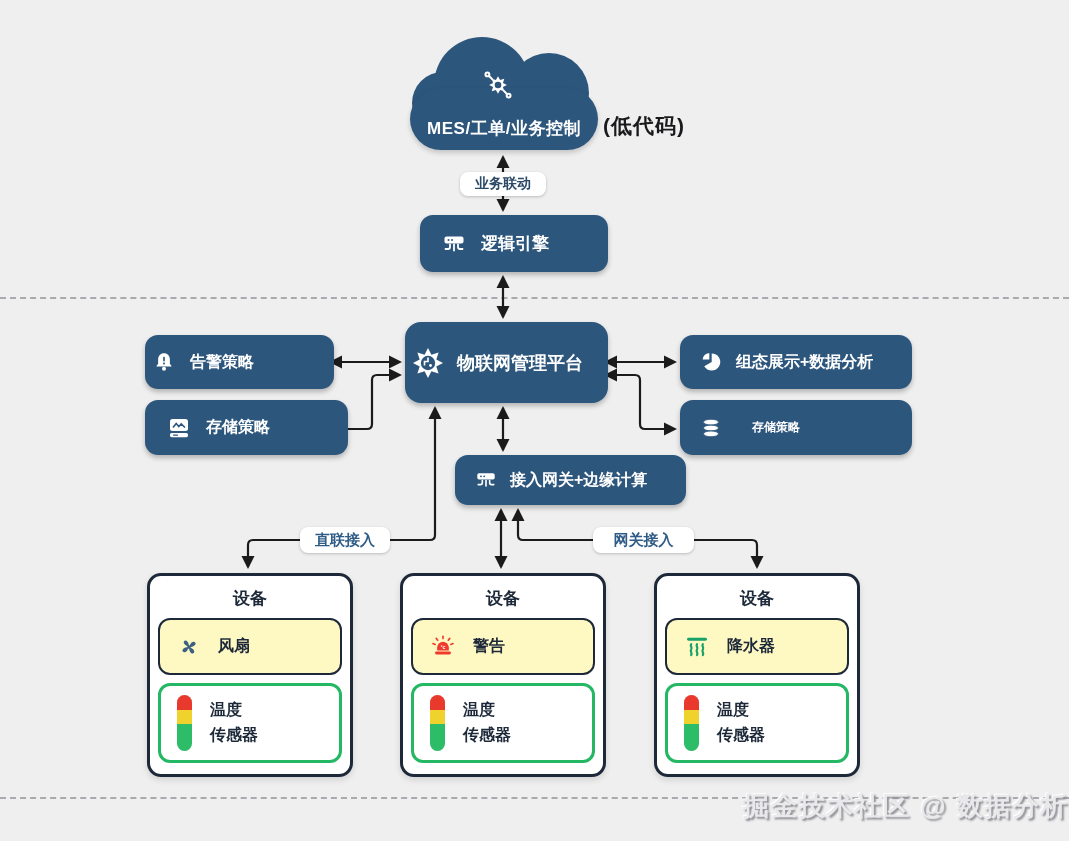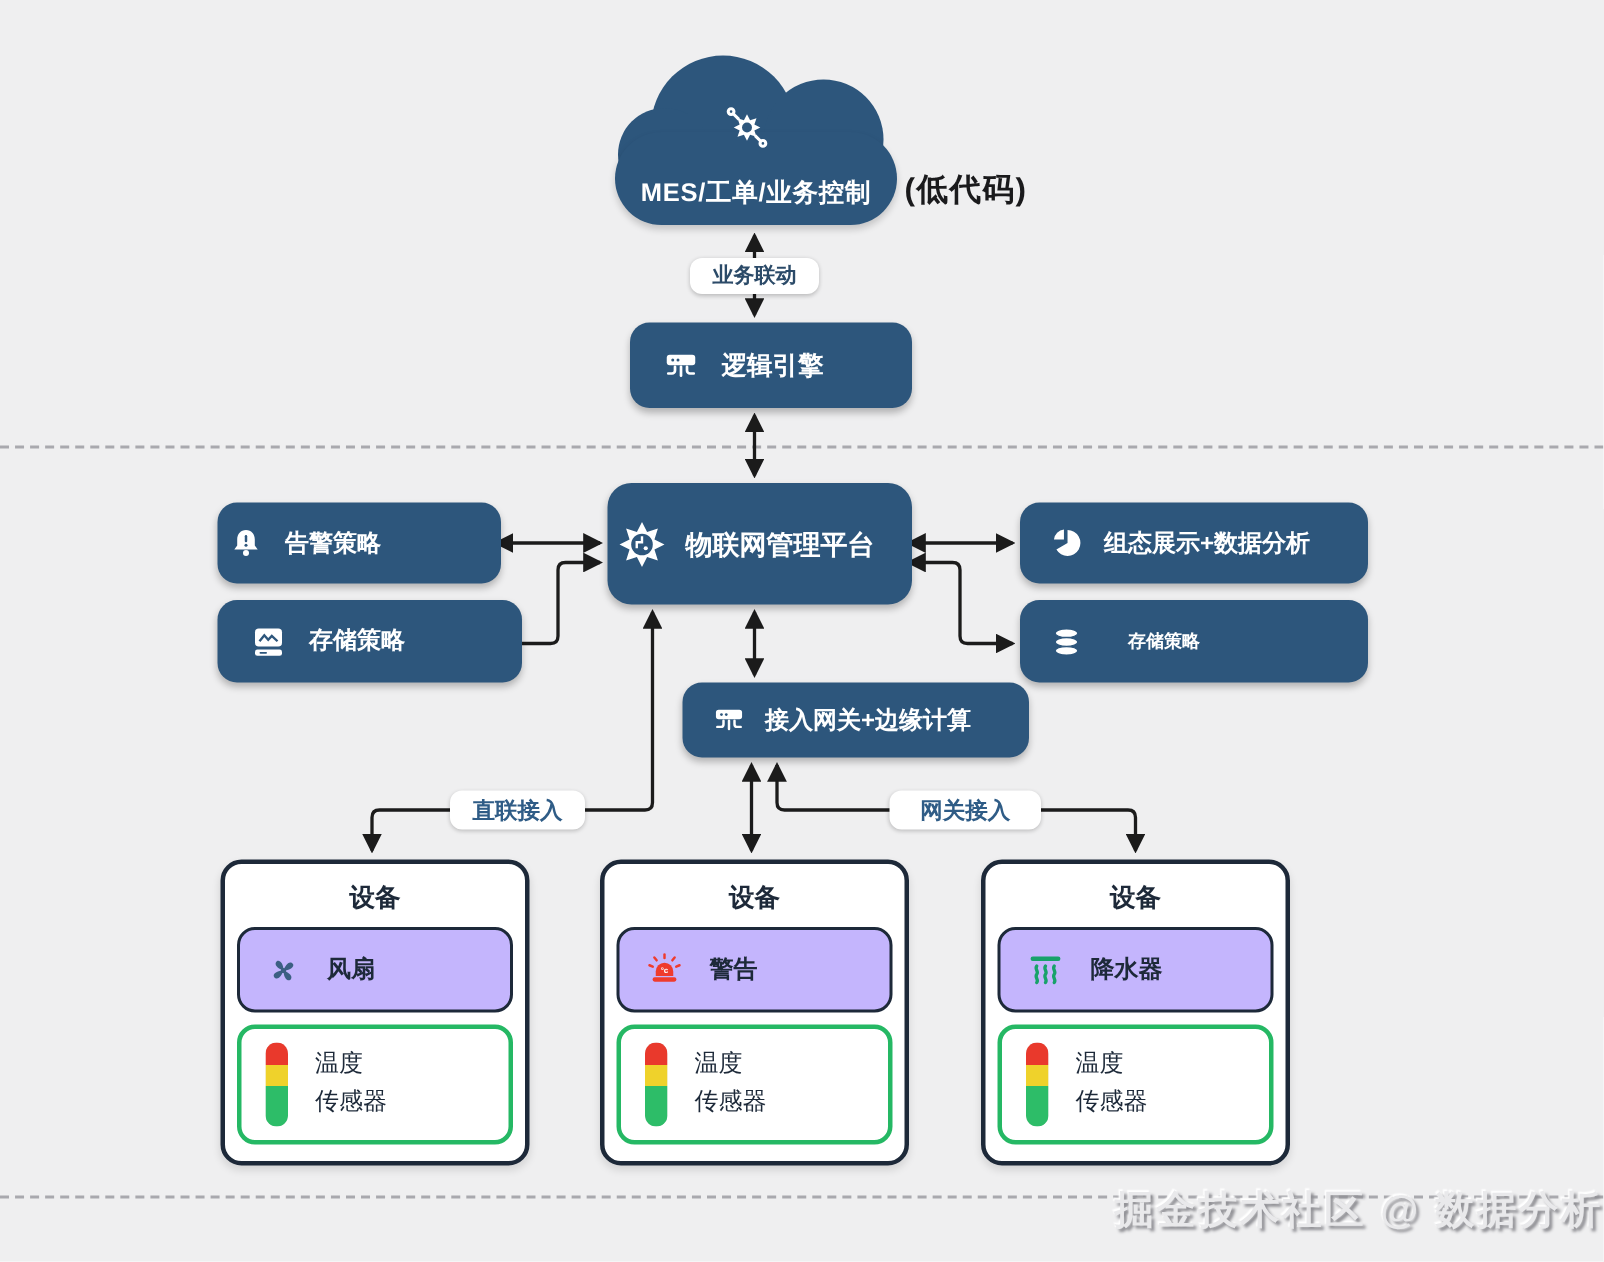--- a/index.html
+++ b/index.html
@@ -41,25 +41,25 @@
   .pill-linkage { left:460px; top:172px; width:86px; height:24px; font-size:14px; color:#2b4a68; }
   .pill-direct  { left:300px; top:527px; width:90px; height:26px; font-size:15px; }
   .pill-gw      { left:593px; top:527px; width:101px; height:26px; font-size:15px; }
 
   
   .dev-card { position:absolute; top:573px; width:206px; height:204px; background:#fff; border:3px solid #1d2939; border-radius:14px;
               box-sizing:border-box; box-shadow:0 3px 6px rgba(0,0,0,.12); }
   .dev1 { left:147px; } .dev2 { left:400px; } .dev3 { left:654px; }
   .dev-title { text-align:center; font-size:17px; font-weight:700; color:#1d2939; margin-top:11px; }
   .act-box { position:absolute; left:8px; right:8px; top:42px; height:57px; border:2.5px solid #1d2939; border-radius:12px;
-             box-sizing:border-box; display:flex; align-items:center; padding-left:16px; gap:16px; background:#c4b5fd; }
+             box-sizing:border-box; display:flex; align-items:center; padding-left:16px; gap:16px; background:#fef9c3; }
   .act-box .lb { font-size:16px; font-weight:700; color:#1d2939; }
   .sen-box { position:absolute; left:8px; right:8px; top:107px; height:80px; border:3px solid #25b864; border-radius:12px;
              box-sizing:border-box; display:flex; align-items:center; padding-left:16px; gap:18px; background:#fff; }
-  .sen-box .lb { font-size:16px; font-weight:400; color:#1d2939; line-height:1.55; }
+  .sen-box .lb { font-size:16px; font-weight:700; color:#1d2939; line-height:1.55; }
   .tower { width:15px; height:56px; border-radius:8px; overflow:hidden; display:flex; flex-direction:column; box-shadow:inset 0 0 0 .5px rgba(0,0,0,.15); }
   .tower .r { height:26%; background:#e9392c; }
   .tower .y { height:26%; background:#efd22b; }
   .tower .g { height:48%; background:#2dbd68; }
 
   
   .watermark { left:743px; top:789px; font-size:26px; font-weight:700; letter-spacing:2px;
                color:#e9e9eb; text-shadow:2px 2px 2px #8f8f94, -1px -1px 1px #ffffff; white-space:nowrap; }
 
   svg.flow { position:absolute; left:0; top:0; pointer-events:none; }

